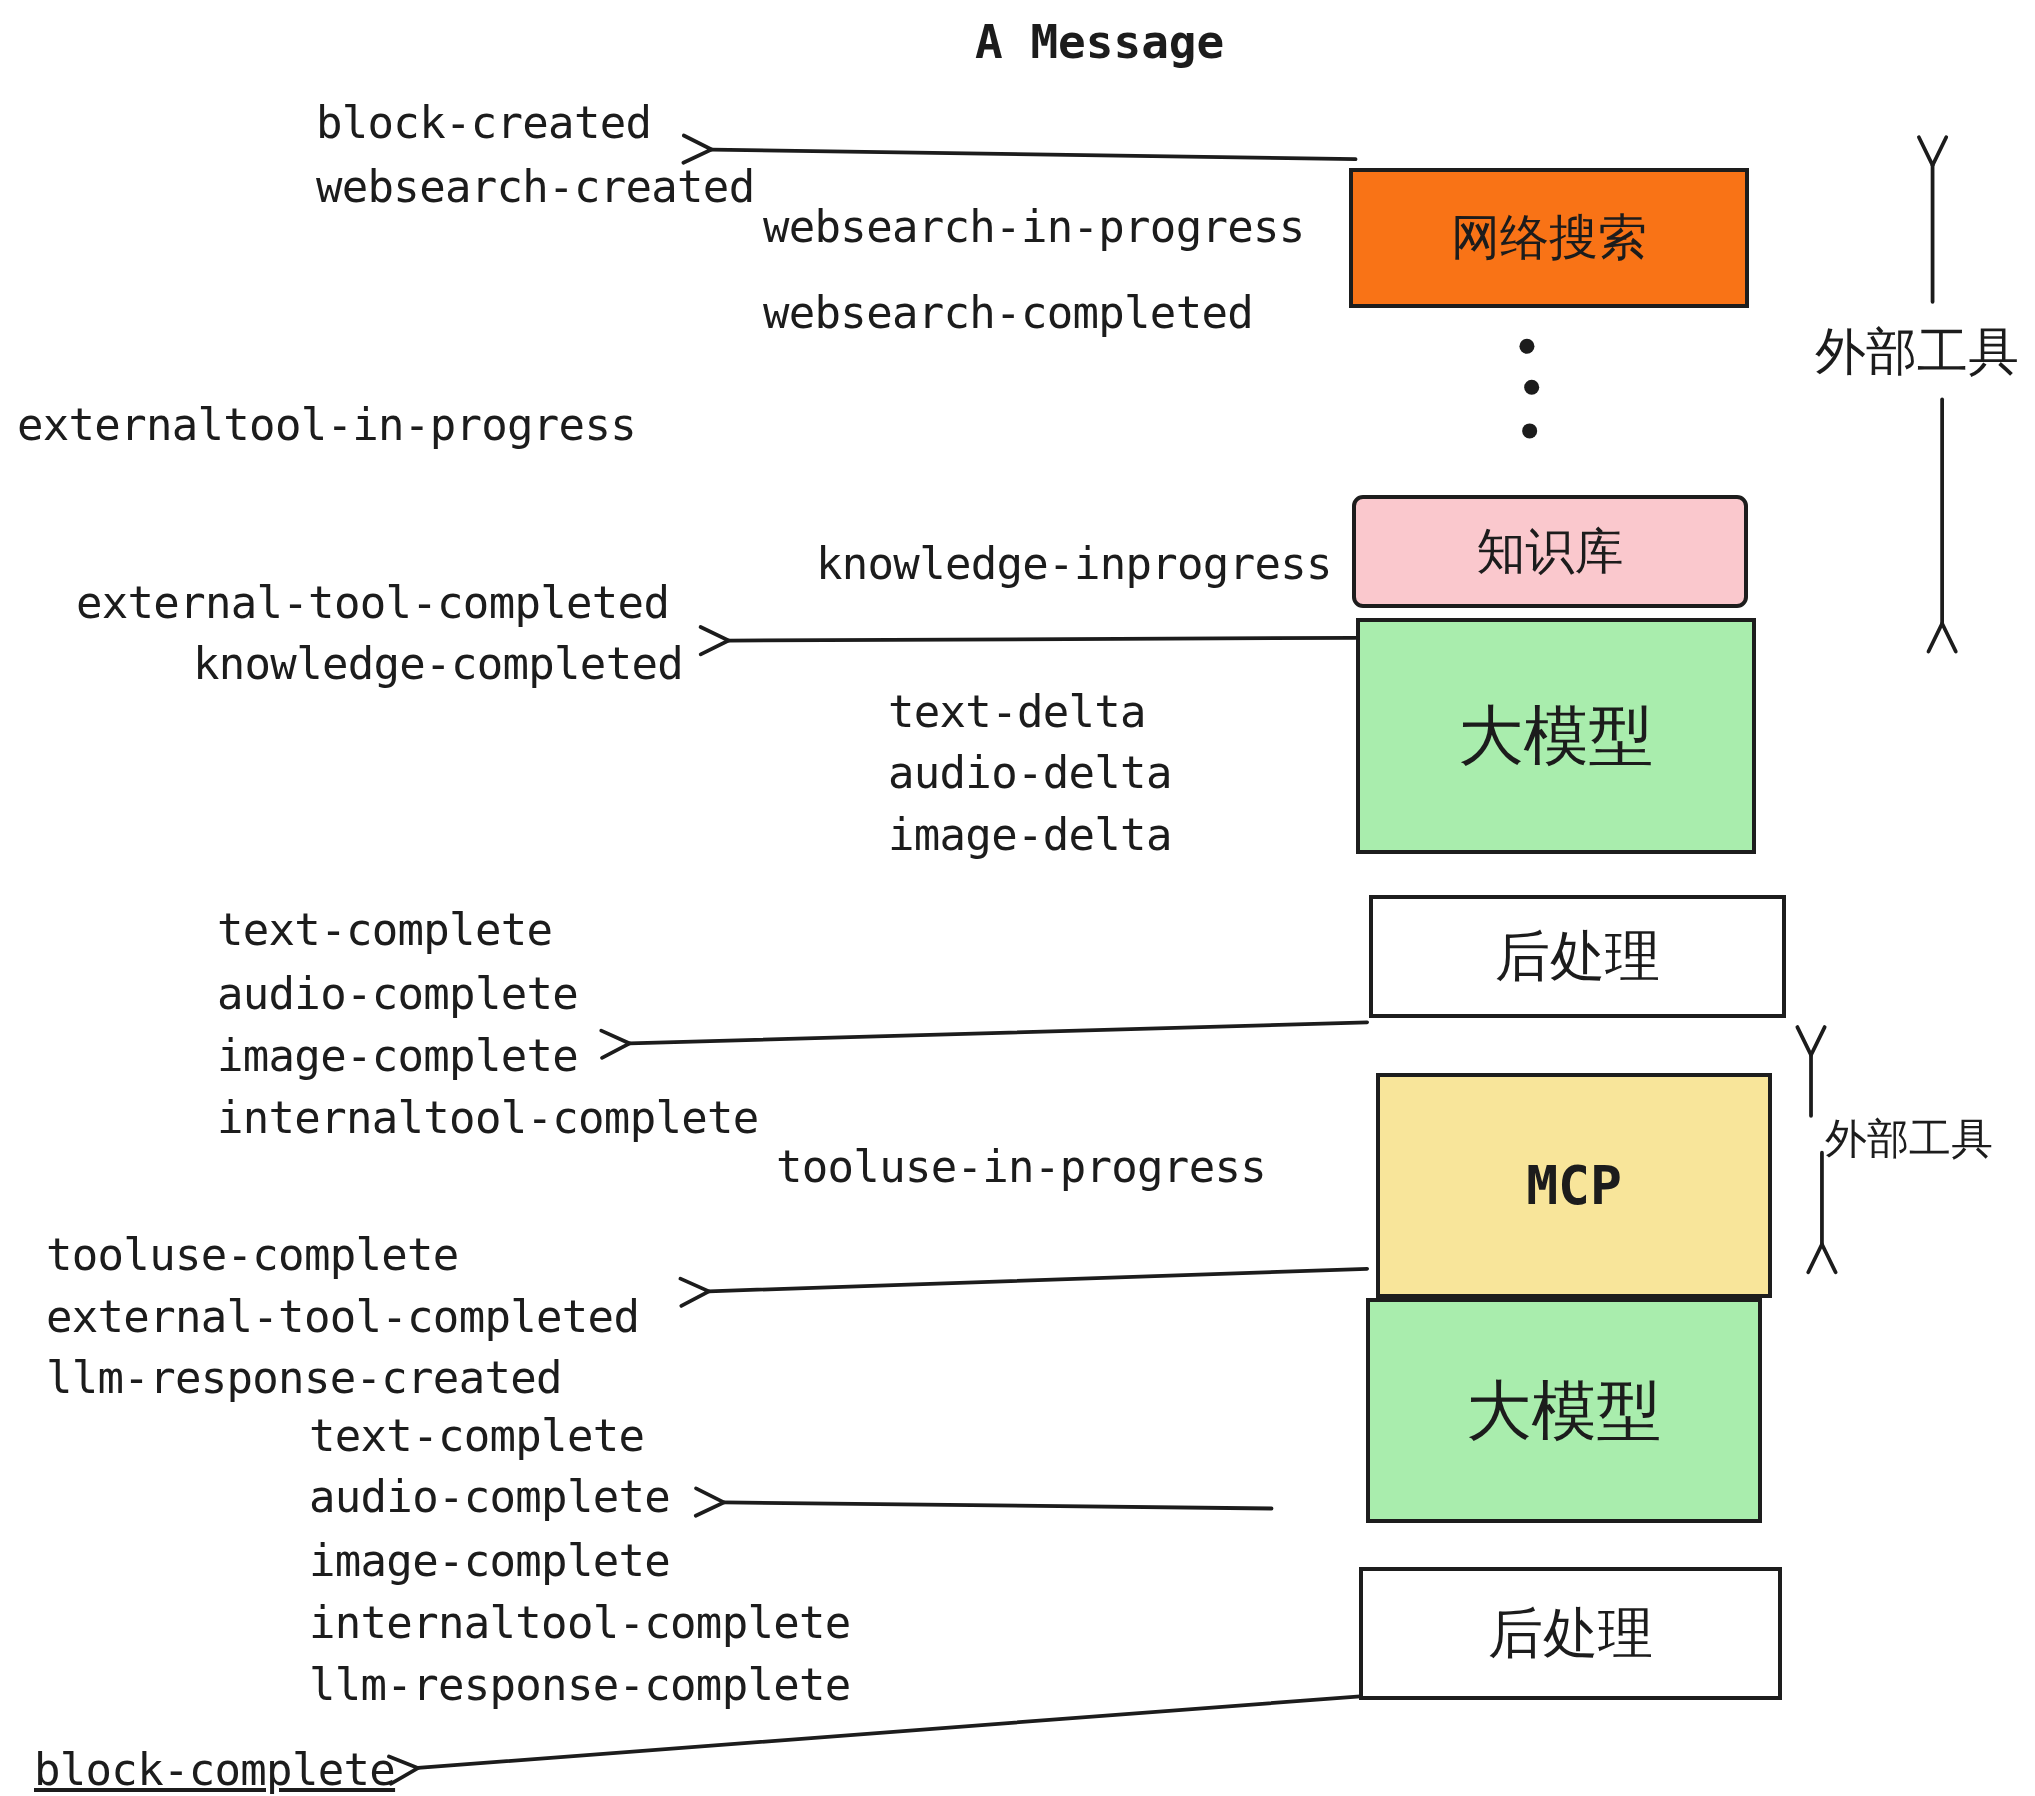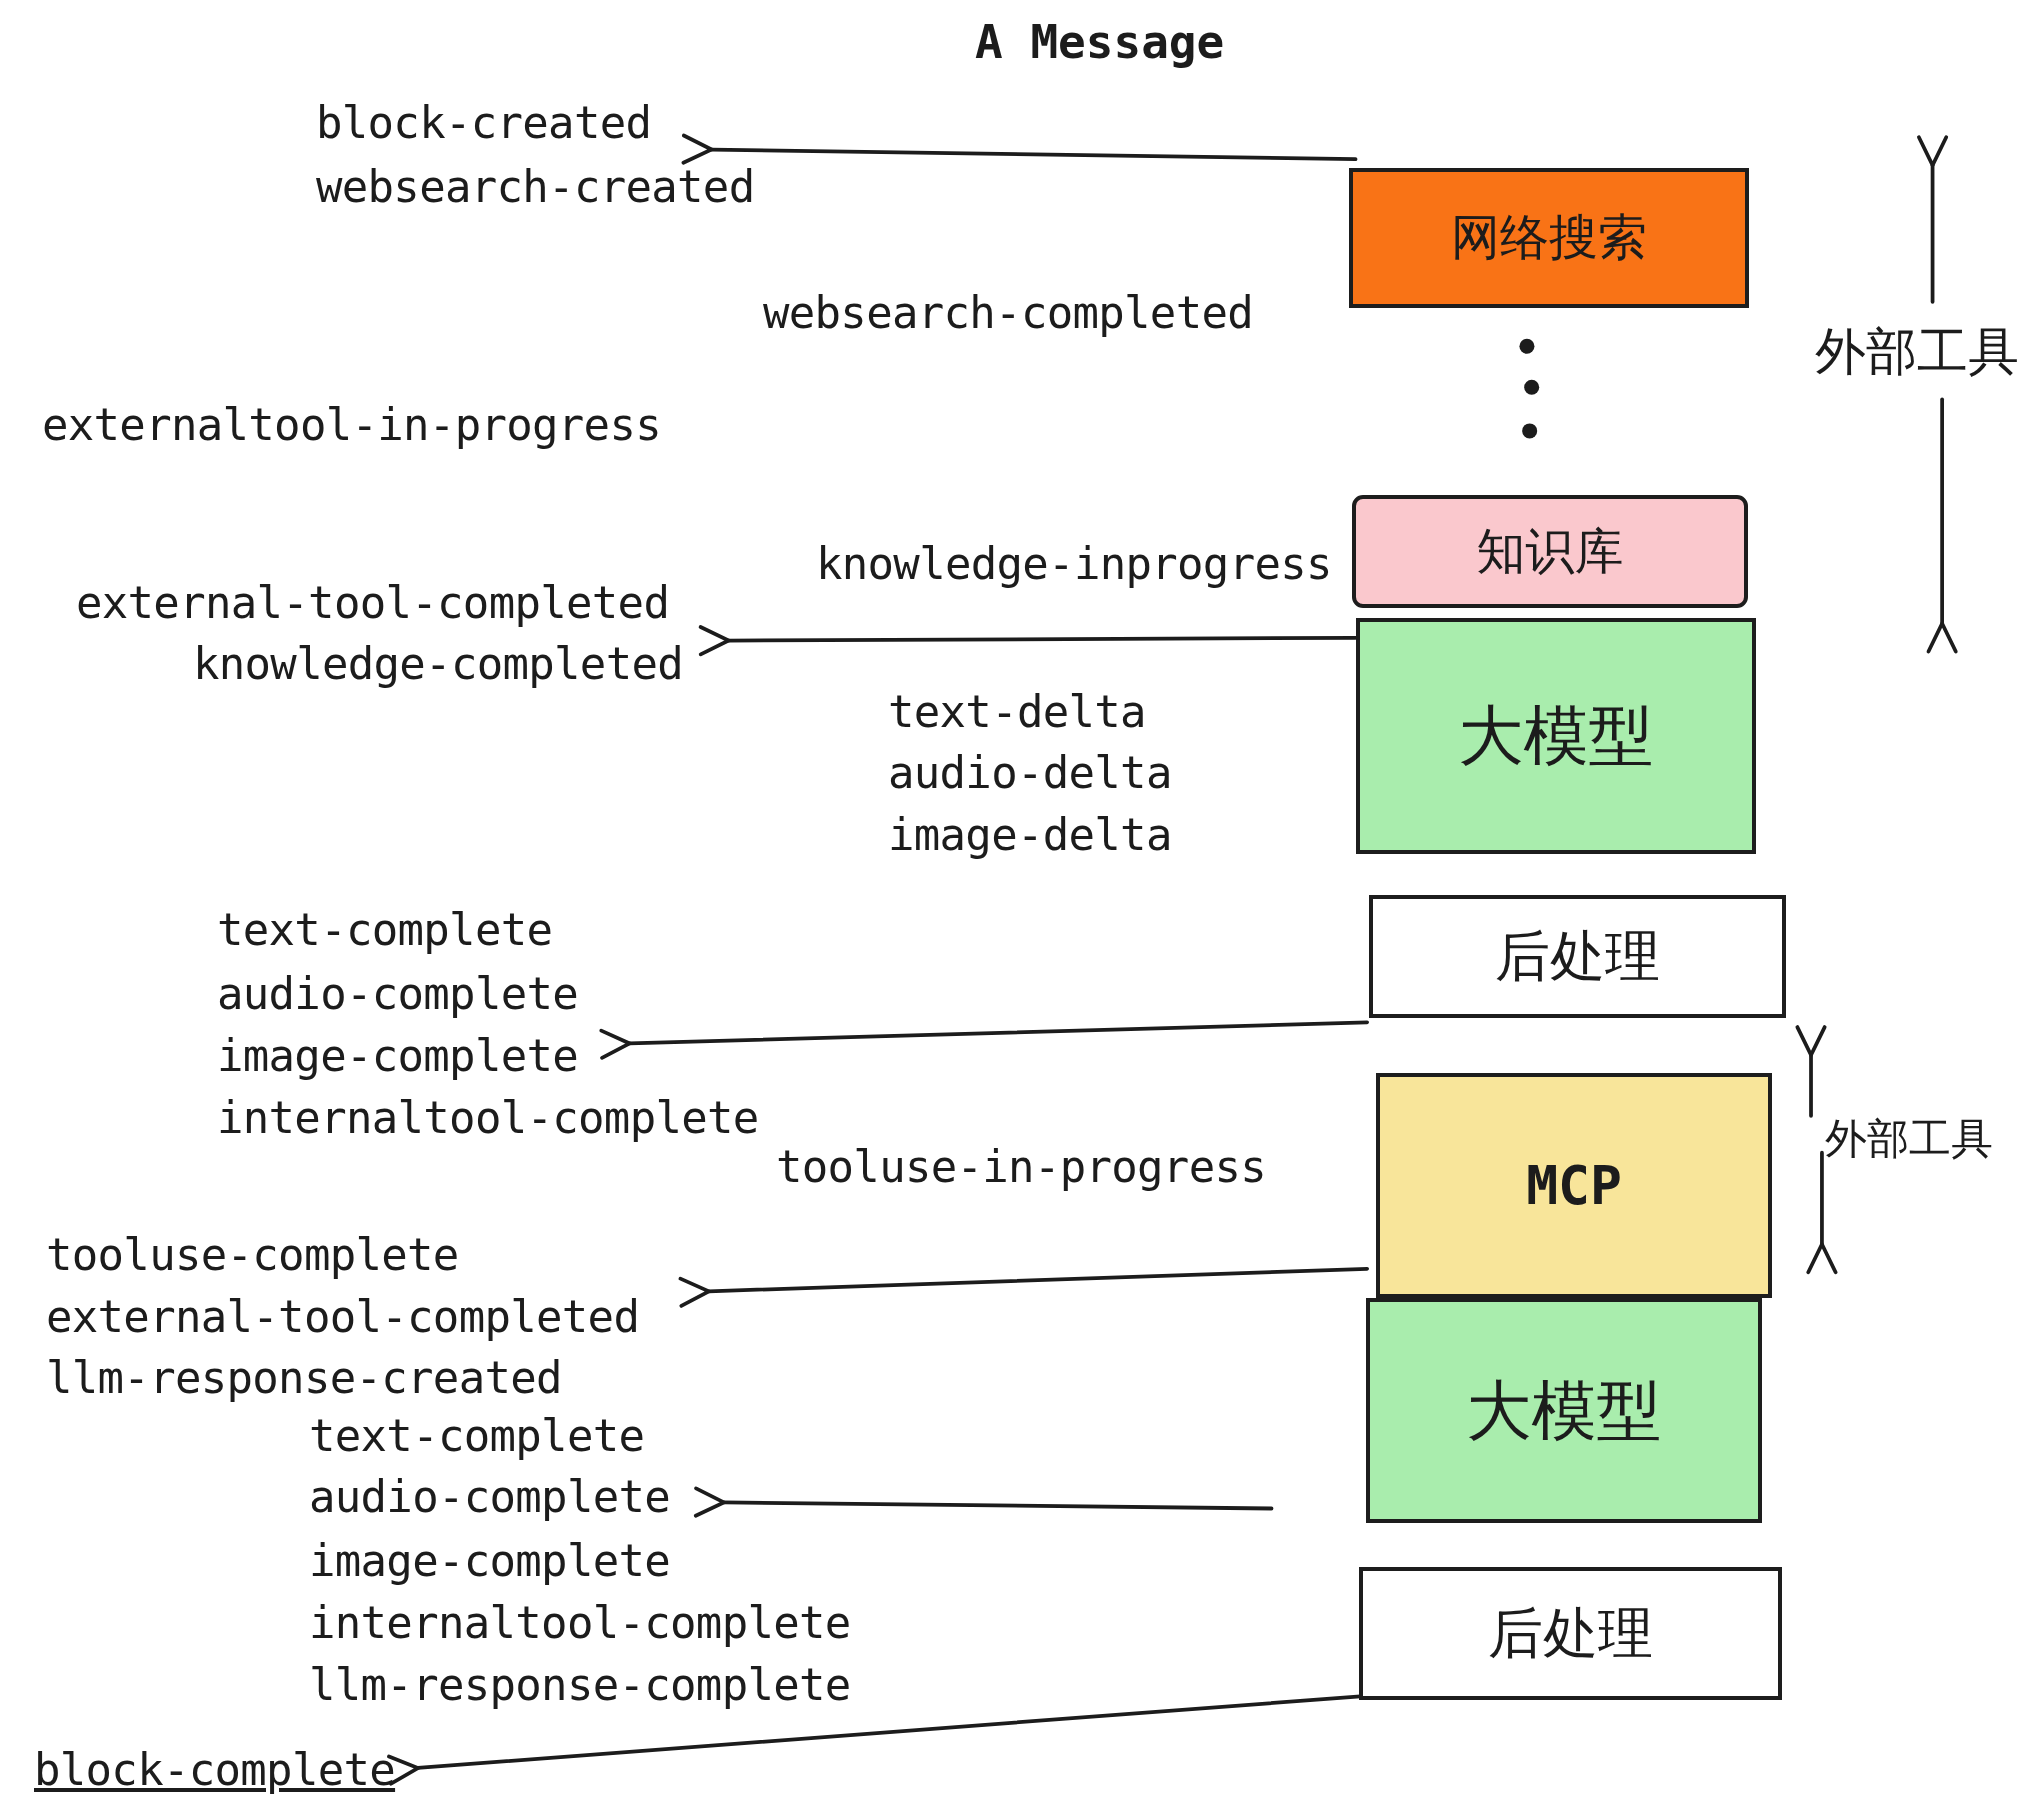--- a/index.html
+++ b/index.html
@@ -73,22 +73,23 @@
       <circle cx="2236" cy="507" r="11"></circle>
       <circle cx="2243" cy="567" r="11"></circle>
       <circle cx="2240" cy="631" r="11"></circle>
     </g>
   </svg>
 
   <div class="title" style="left:975px; top:15px;">A Message</div>
 
   <span class="evt" style="left:316px;  top:101px;">block-created</span>
   <span class="evt" style="left:316px;  top:165px;">websearch-created</span>
+  <span class="evt" style="left:763px; top:205px;">websearch-in-progress</span>
   <span class="evt" style="left:763px; top:291px;">websearch-completed</span>
-  <span class="evt" style="left:17px;   top:403px;margin-left:25px;">externaltool-in-progress</span>
+  <span class="evt" style="left:17px;   top:403px;">externaltool-in-progress</span>
   <span class="evt" style="left:816px; top:542px;text-align:center;">knowledge-inprogress</span>
   <span class="evt" style="left:76px;  top:581px;">external-tool-completed</span>
   <span class="evt" style="left:193px;  top:642px;">knowledge-completed</span>
   <span class="evt" style="left:888px; top:690px;">text-delta</span>
   <span class="evt" style="left:888px; top:751px;">audio-delta</span>
   <span class="evt" style="left:888px; top:813px;">image-delta</span>
   <span class="evt" style="left:217px;  top:908px;">text-complete</span>
   <span class="evt" style="left:217px;  top:972px;">audio-complete</span>
   <span class="evt" style="left:217px;  top:1034px;">image-complete</span>
   <span class="evt" style="left:217px;  top:1096px;">internaltool-complete</span>

